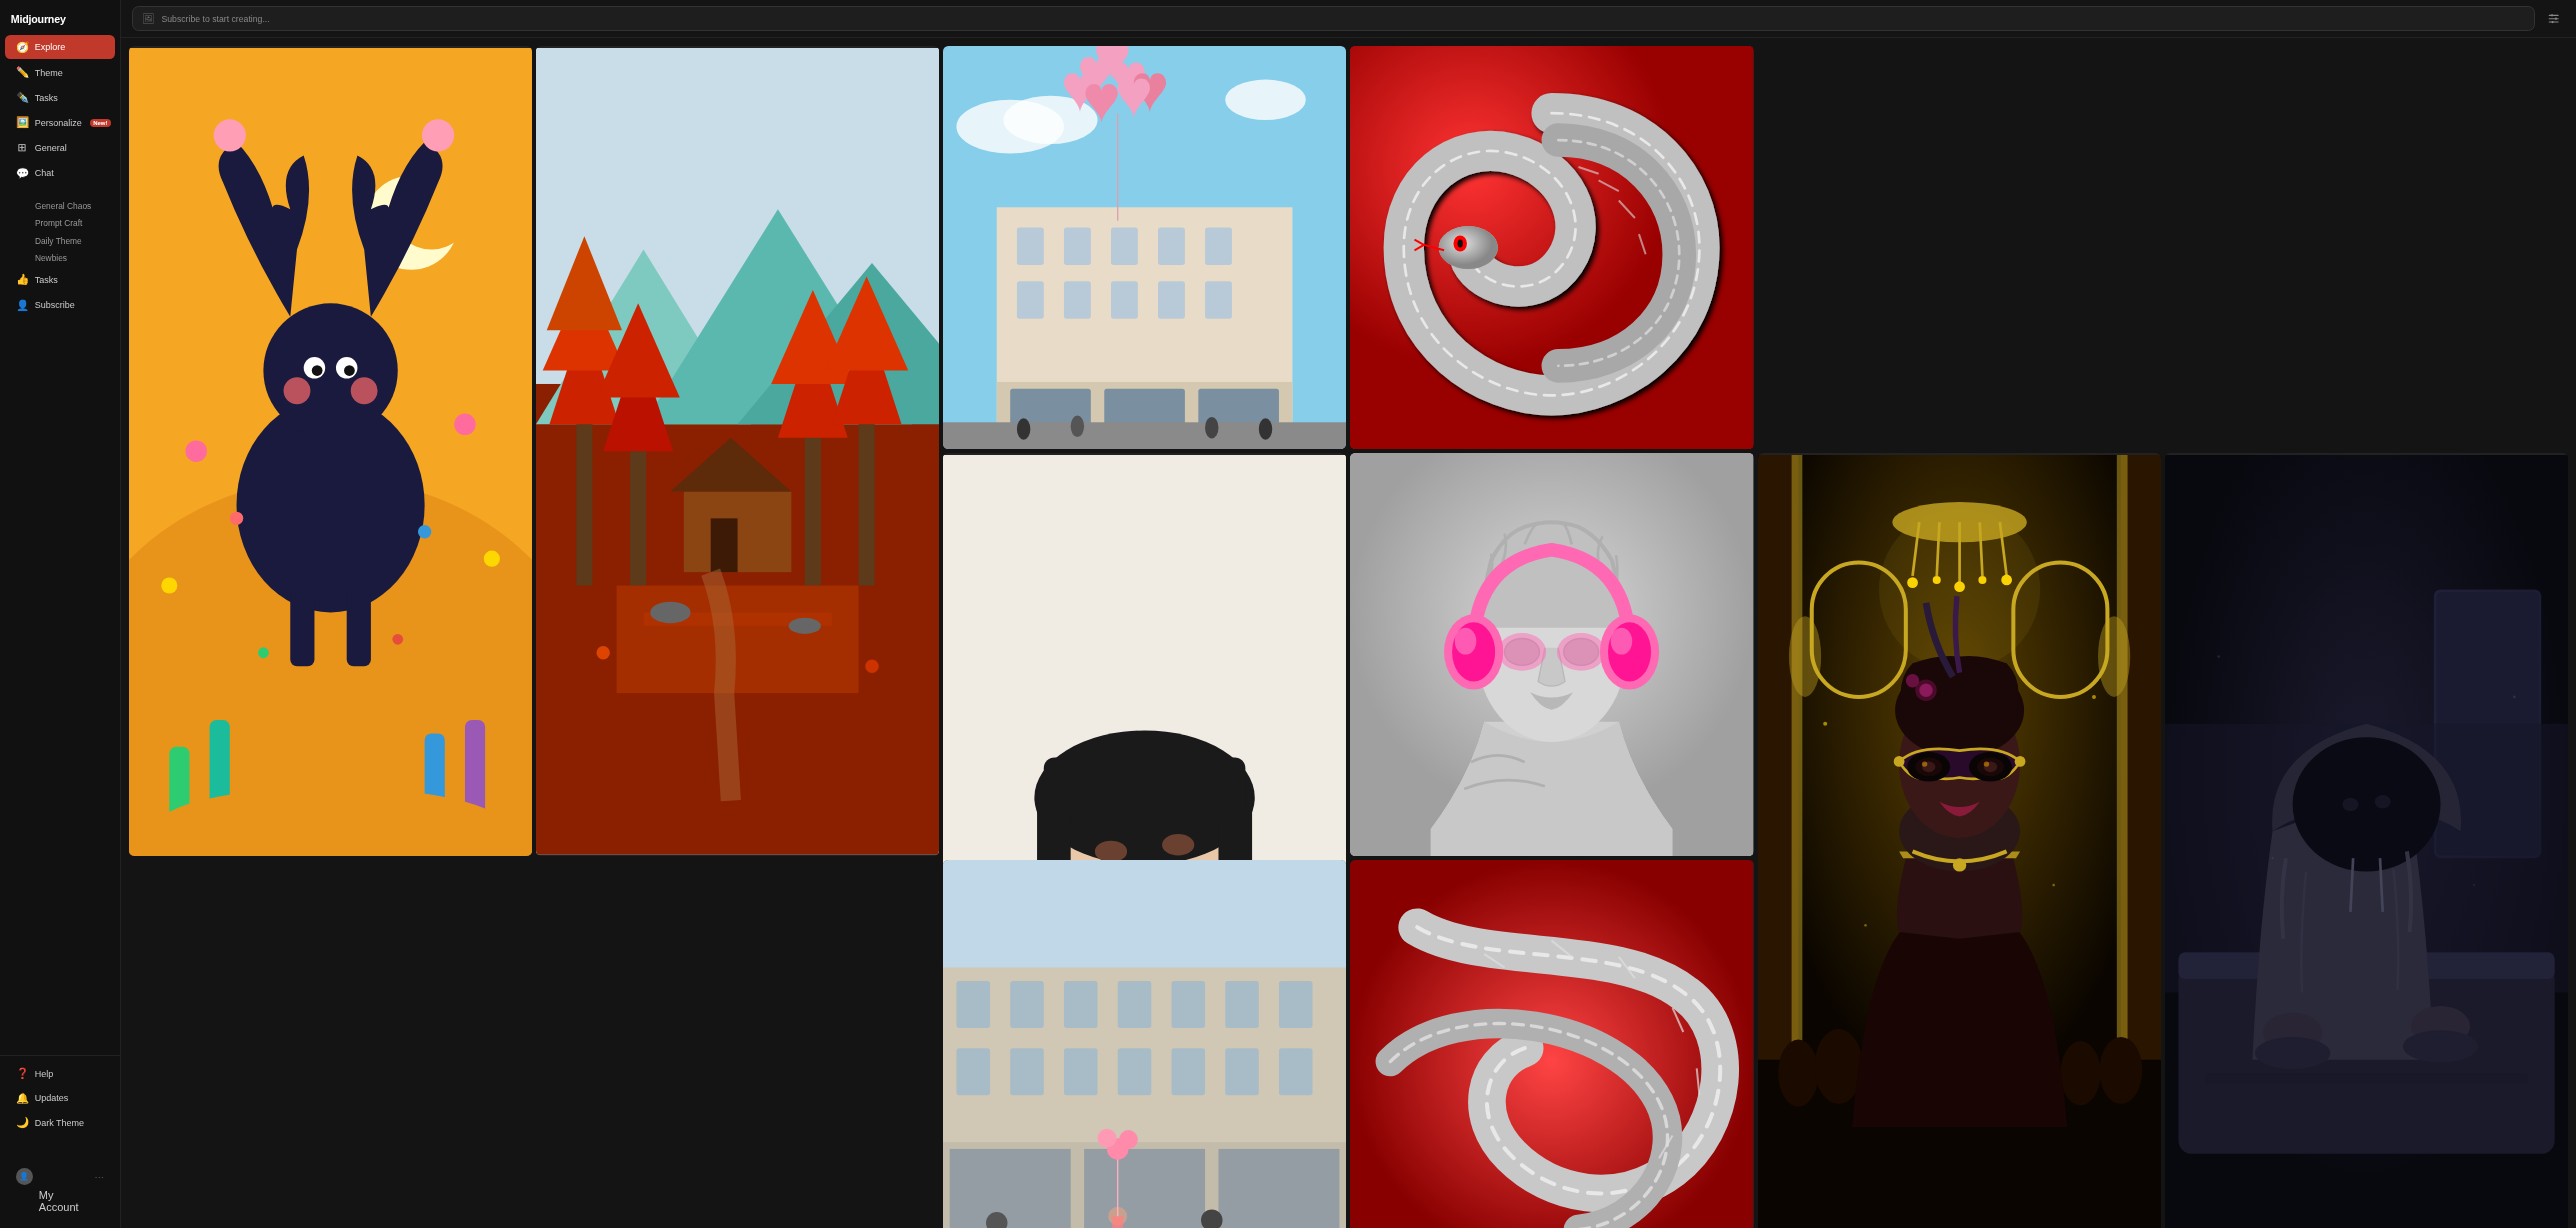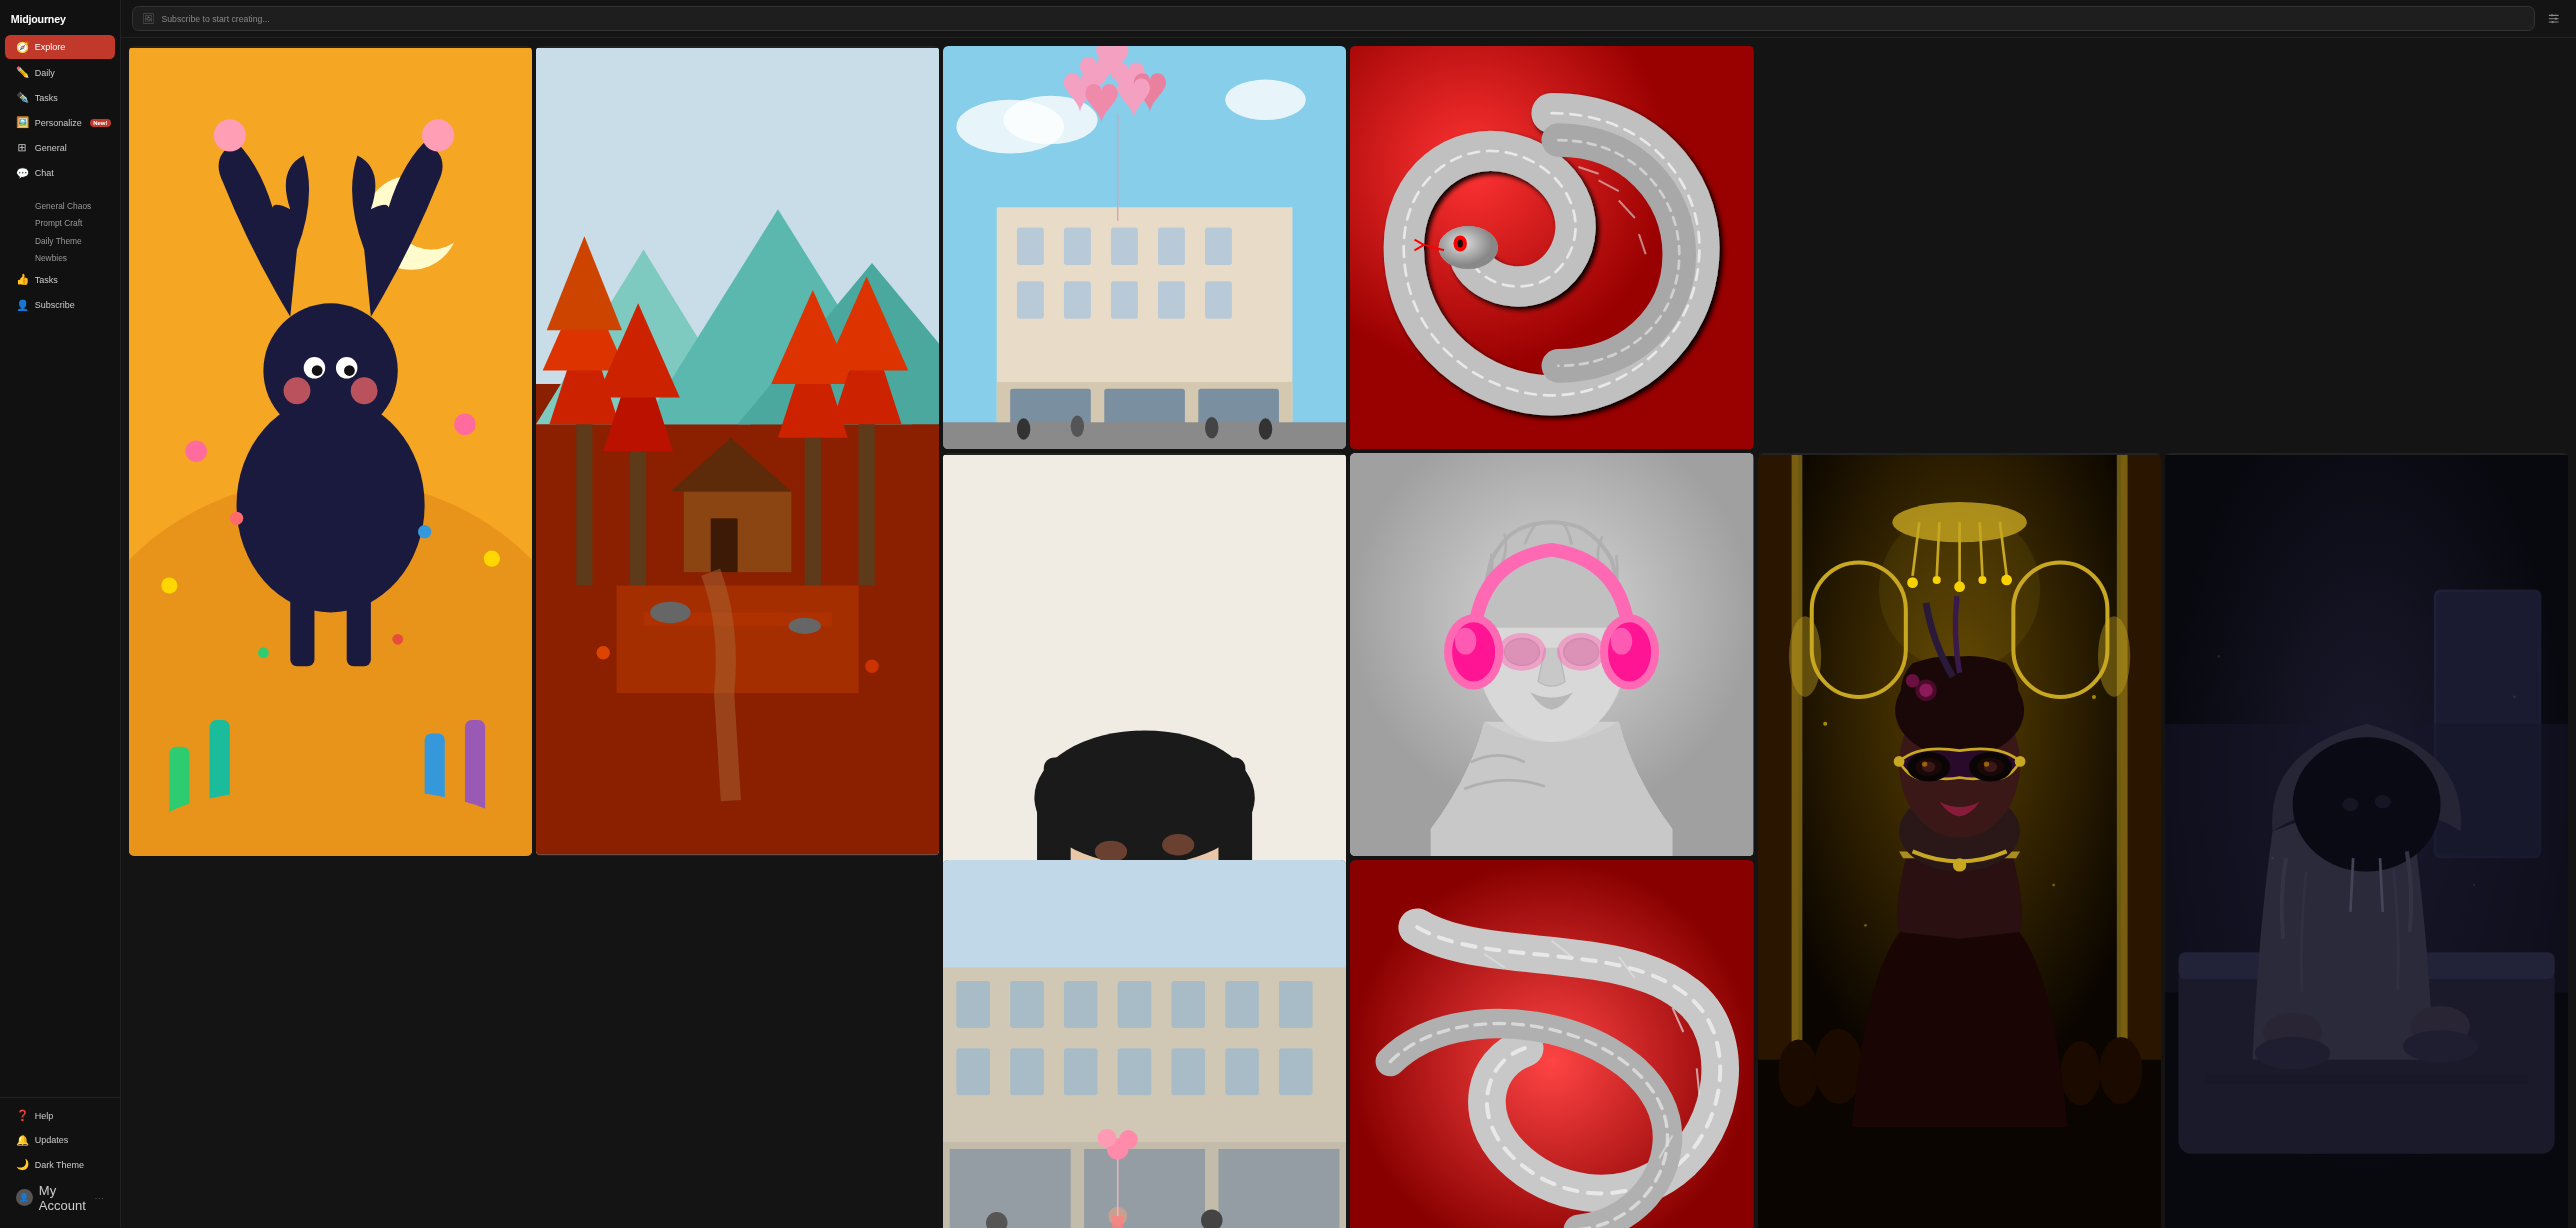--- a/index.html
+++ b/index.html
@@ -100,21 +100,21 @@
       width: 17.4px;
       height: 17.4px;
       border-radius: 50%;
       background: #555;
       display: flex;
       align-items: center;
       justify-content: center;
       font-size: 8px;
       flex-shrink: 0;
     }
-    .account-name { font-size: 13px; color: #ccc; flex: 1; }
+    .account-name { font-size: 11px; color: #ccc; flex: 1; margin-top: 48px; }
     .account-dots { color: #666; font-size: 9.4px; }
 
     
     #main {
       flex: 1;
       display: flex;
       flex-direction: column;
       overflow: hidden;
       background: #141414;
     }
@@ -195,21 +195,21 @@
 
 <aside id="sidebar">
   <div class="sidebar-logo">Midjourney</div>
 
   <div class="sidebar-item active">
     <span class="icon">🧭</span>
     <span>Explore</span>
   </div>
   <div class="sidebar-item">
     <span class="icon">✏️</span>
-    <span>Daily</span>
+    <span>Theme</span>
   </div>
   <div class="sidebar-item">
     <span class="icon">✒️</span>
     <span>Tasks</span>
   </div>
   <div class="sidebar-item">
     <span class="icon">🖼️</span>
     <span>Personalize</span>
     <span class="sidebar-badge">New!</span>
   </div>

